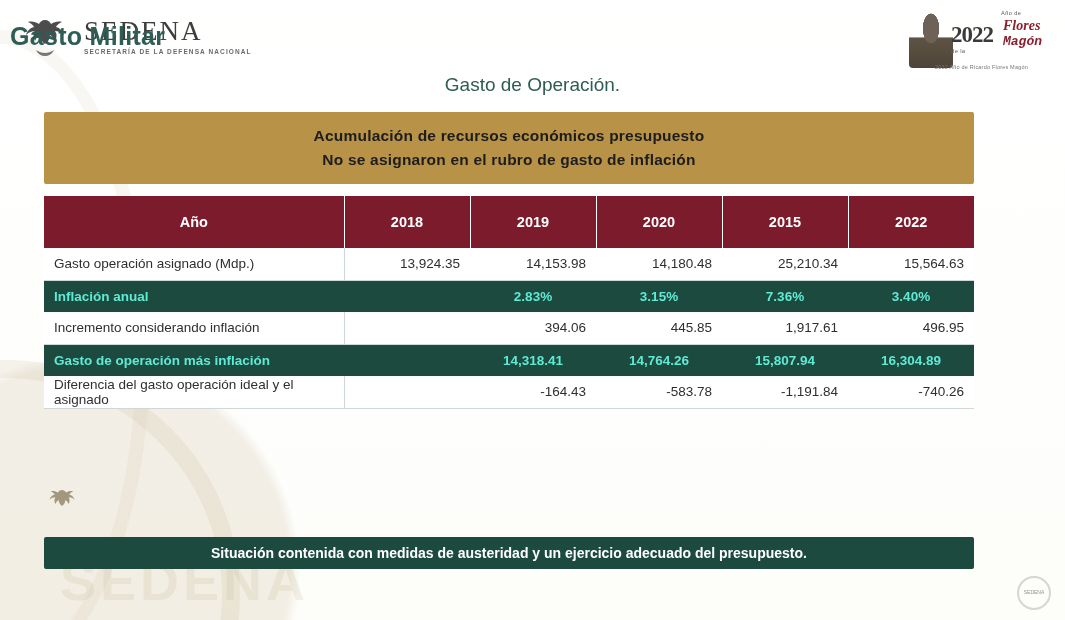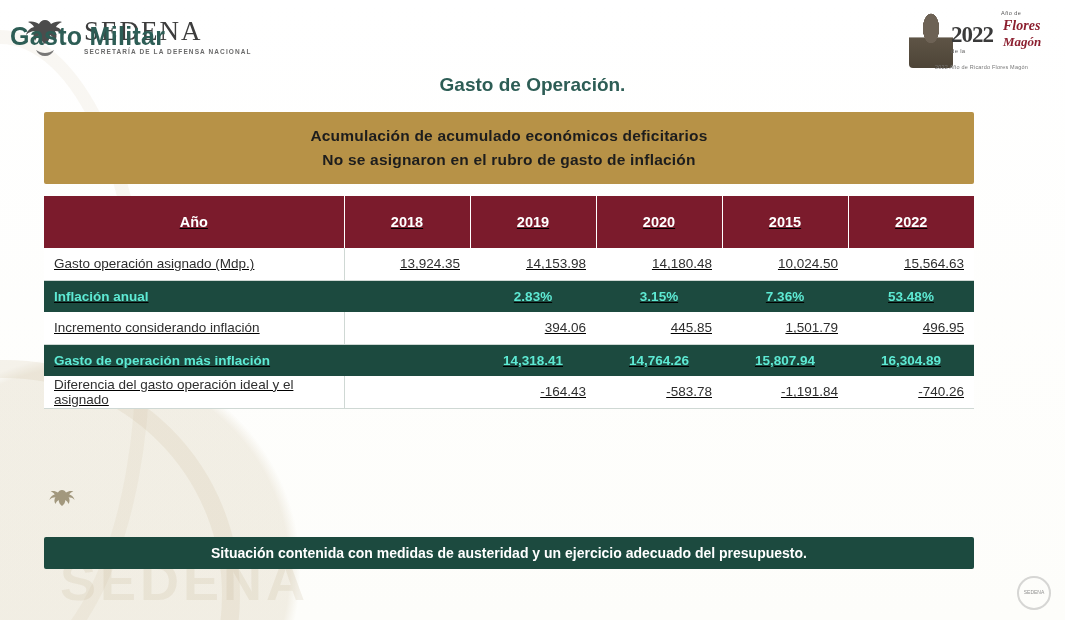--- a/index.html
+++ b/index.html
@@ -51,21 +51,21 @@
   }
   .title-main {
     position: absolute; left: 10px; right: 0; top: 22px;
     text-align: left;
     font-size: 25px; font-weight: bold; color: #2d5d55;
     letter-spacing: .3px;
   }
   .title-sub {
     position: absolute; left: 0; right: 0; top: 74px;
     text-align: center;
-    font-size: 19px; font-weight: bold; color: #2d5d55;
+    font-size: 19px; font-weight: normal; color: #2d5d55;
   }
   .logo-right {
     position: absolute; right: 28px; top: 8px;
     width: 132px; height: 64px;
   }
   .lr-portrait {
     position: absolute; left: 4px; top: 0; width: 44px; height: 60px;
     background:
       radial-gradient(ellipse at 50% 34%, #6d6255 0 26%, rgba(109,98,85,0) 27%),
       linear-gradient(180deg, rgba(255,255,255,0) 48%, #5e5446 50%, #4d4437 100%);
@@ -76,21 +76,21 @@
     font-family: "Liberation Serif", serif;
     font-weight: bold; font-size: 23px; color: #3a3a3a; letter-spacing: -1px;
   }
   .lr-name1 {
     position: absolute; left: 98px; top: 10px;
     font-family: "Liberation Serif", serif; font-style: italic;
     font-size: 14px; color: #8c1f2f; font-weight: bold;
   }
   .lr-name2 {
     position: absolute; left: 98px; top: 26px;
-    font-family: Liberation Serif, serif; font-style: italic;
+    font-family: Liberation Mono, monospace; font-style: italic;
     font-size: 13px; color: #8c1f2f; font-weight: bold;
   }
   .lr-tiny {
     position: absolute; left: 96px; top: 2px;
     font-size: 5.5px; color: #555; letter-spacing: .5px;
   }
   .lr-tiny2 {
     position: absolute; left: 46px; top: 40px;
     font-size: 6px; color: #666; letter-spacing: .3px;
   }
@@ -104,21 +104,21 @@
     position: absolute; left: 44px; top: 112px; width: 930px; height: 72px;
     background: #b79247;
     display: flex; flex-direction: column; align-items: center; justify-content: center;
     gap: 6px;
     border-radius: 2px;
   }
   .banner div { color: #1d1d1d; font-size: 15.5px; font-weight: bold; letter-spacing: .2px; }
 
   
   .table-wrap { position: absolute; left: 44px; top: 196px; width: 930px; }
-  table { width: 930px; border-collapse: collapse; table-layout: fixed; text-decoration: underline; }
+  table { width: 930px; border-collapse: collapse; table-layout: fixed; }
   col.c0 { width: 300px; }
   col.cx { width: 126px; }
   th, td { height: 32px; padding: 0 10px; font-size: 13.5px; }
   thead th {
     background: #7b1b2c; color: #fff; font-weight: bold; text-align: center;
     height: 52px; font-size: 14.5px;
     border-right: 1px solid #ffffff;
   }
   thead th:first-child { text-align: center; }
   thead th:last-child { border-right: none; }
@@ -194,21 +194,21 @@
       <div class="lr-tiny">Año de</div>
       <div class="lr-year">2022</div>
       <div class="lr-tiny2">de la</div>
       <div class="lr-name1">Flores</div>
       <div class="lr-name2">Magón</div>
       <div class="lr-caption">2022 Año de Ricardo Flores Magón</div>
     </div>
   </div>
 
   <div class="banner">
-    <div>Acumulación de acumulado económicos deficitarios</div>
+    <div>Acumulación de recursos económicos presupuesto</div>
     <div>No se asignaron en el rubro de gasto de inflación</div>
   </div>
 
   <div class="table-wrap">
     <table>
       <colgroup>
         <col class="c0">
           <col class="cx">
           <col class="cx">
           <col class="cx">
@@ -224,37 +224,37 @@
           <th>2015</th>
           <th>2022</th>
         </tr>
       </thead>
       <tbody>
         <tr class="plain">
           <td>Gasto operación asignado (Mdp.)</td>
           <td>13,924.35</td>
           <td>14,153.98</td>
           <td>14,180.48</td>
-          <td>10,024.50</td>
+          <td>25,210.34</td>
           <td>15,564.63</td>
         </tr>
         <tr class="dark">
           <td>Inflación anual</td>
           <td></td>
           <td>2.83%</td>
           <td>3.15%</td>
           <td>7.36%</td>
-          <td>53.48%</td>
+          <td>3.40%</td>
         </tr>
         <tr class="plain">
           <td>Incremento considerando inflación</td>
           <td></td>
           <td>394.06</td>
           <td>445.85</td>
-          <td>1,501.79</td>
+          <td>1,917.61</td>
           <td>496.95</td>
         </tr>
         <tr class="dark">
           <td>Gasto de operación más inflación</td>
           <td></td>
           <td>14,318.41</td>
           <td>14,764.26</td>
           <td>15,807.94</td>
           <td>16,304.89</td>
         </tr>

